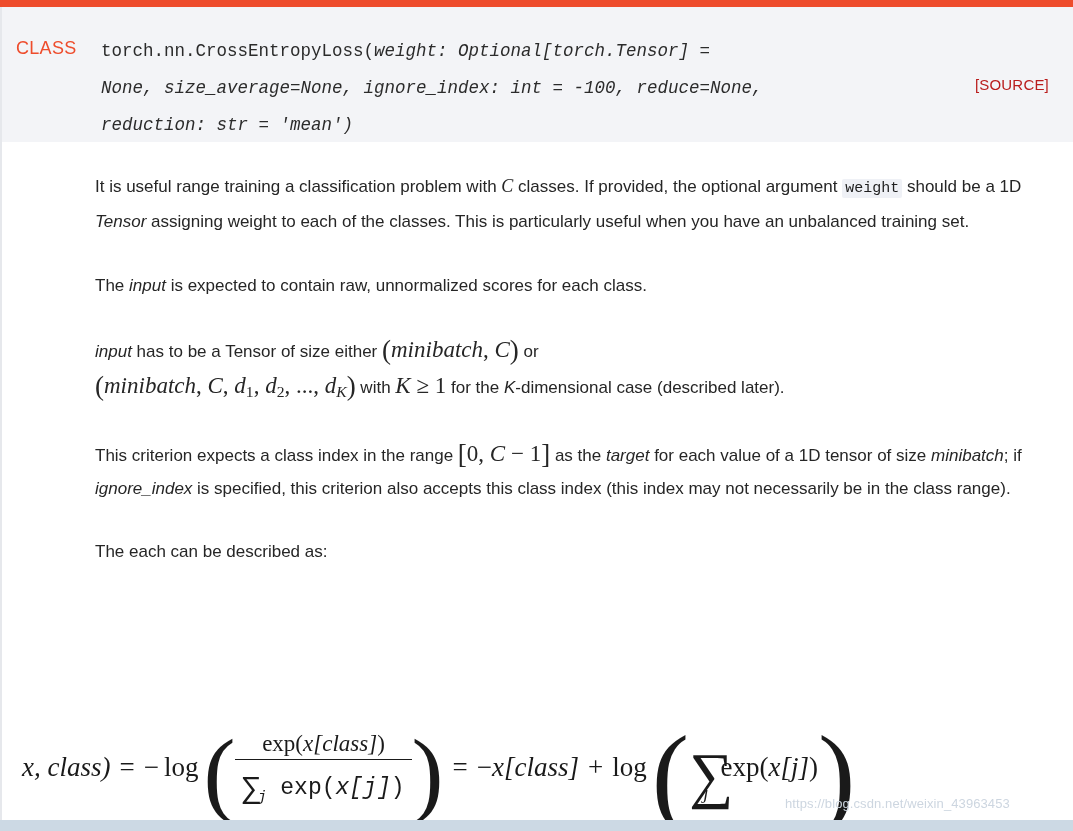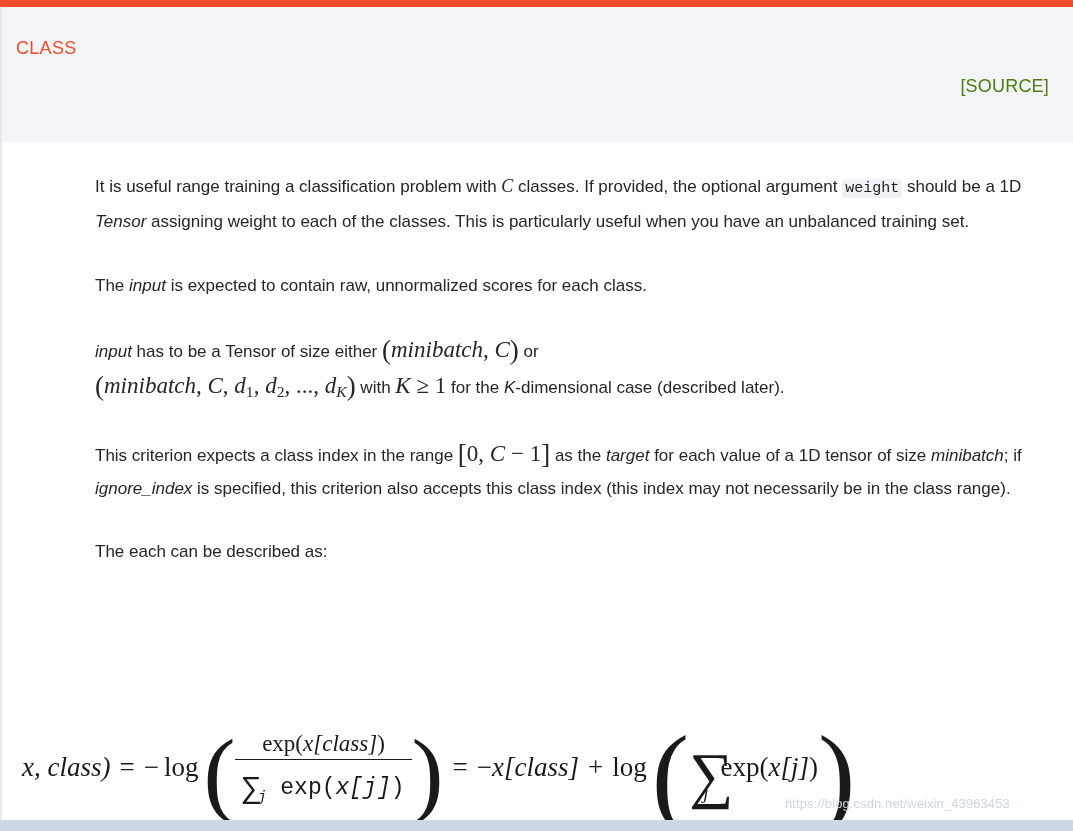--- a/index.html
+++ b/index.html
@@ -63,22 +63,22 @@
     line-height: 37px;
     color: #2b2b2b;
     white-space: pre-wrap;
   }
   .sig-code .em { font-style: italic; }
   .sig-source {
     position: absolute;
     right: 24px;
     top: 69px;
     font-family: "Liberation Sans", sans-serif;
-    font-size: 18px;
-    color: #4d7c0f;
+    font-size: 15px;
+    color: #b91c1c;
     text-decoration: none;
     letter-spacing: .2px;
   }
 
   
   .doc-body {
     position: absolute;
     top: 142px;
     left: 95px;
     width: 952px;
@@ -250,20 +250,23 @@
 </style>
 </head>
 <body>
 
 <div class="brand-bar"></div>
 <div class="left-rule"></div>
 
 <div class="signature-block">
   <span class="sig-class-label">CLASS</span>
 
+  <div class="sig-code"><span>torch.nn.CrossEntropyLoss</span><span>(</span><span class="em">weight: Optional[torch.Tensor] =</span>
+<span class="em">None, size_average=None, ignore_index: int = -100, reduce=None,</span>
+<span class="em">reduction: str = 'mean')</span></div>
 
   <a href="#" class="sig-source">[SOURCE]</a>
 </div>
 
 <div class="doc-body">
 
 
   <div class="gap-1"></div>
 
   <p class="para"><span>It is useful range training a classification problem with </span><span class="mathvar">C</span><span> classes. If provided, the optional argument </span><code class="inline">weight</code><span> should be a 1D </span><em class="it">Tensor</em><span> assigning weight to each of the classes. This is particularly useful when you have an unbalanced training set.</span></p>

